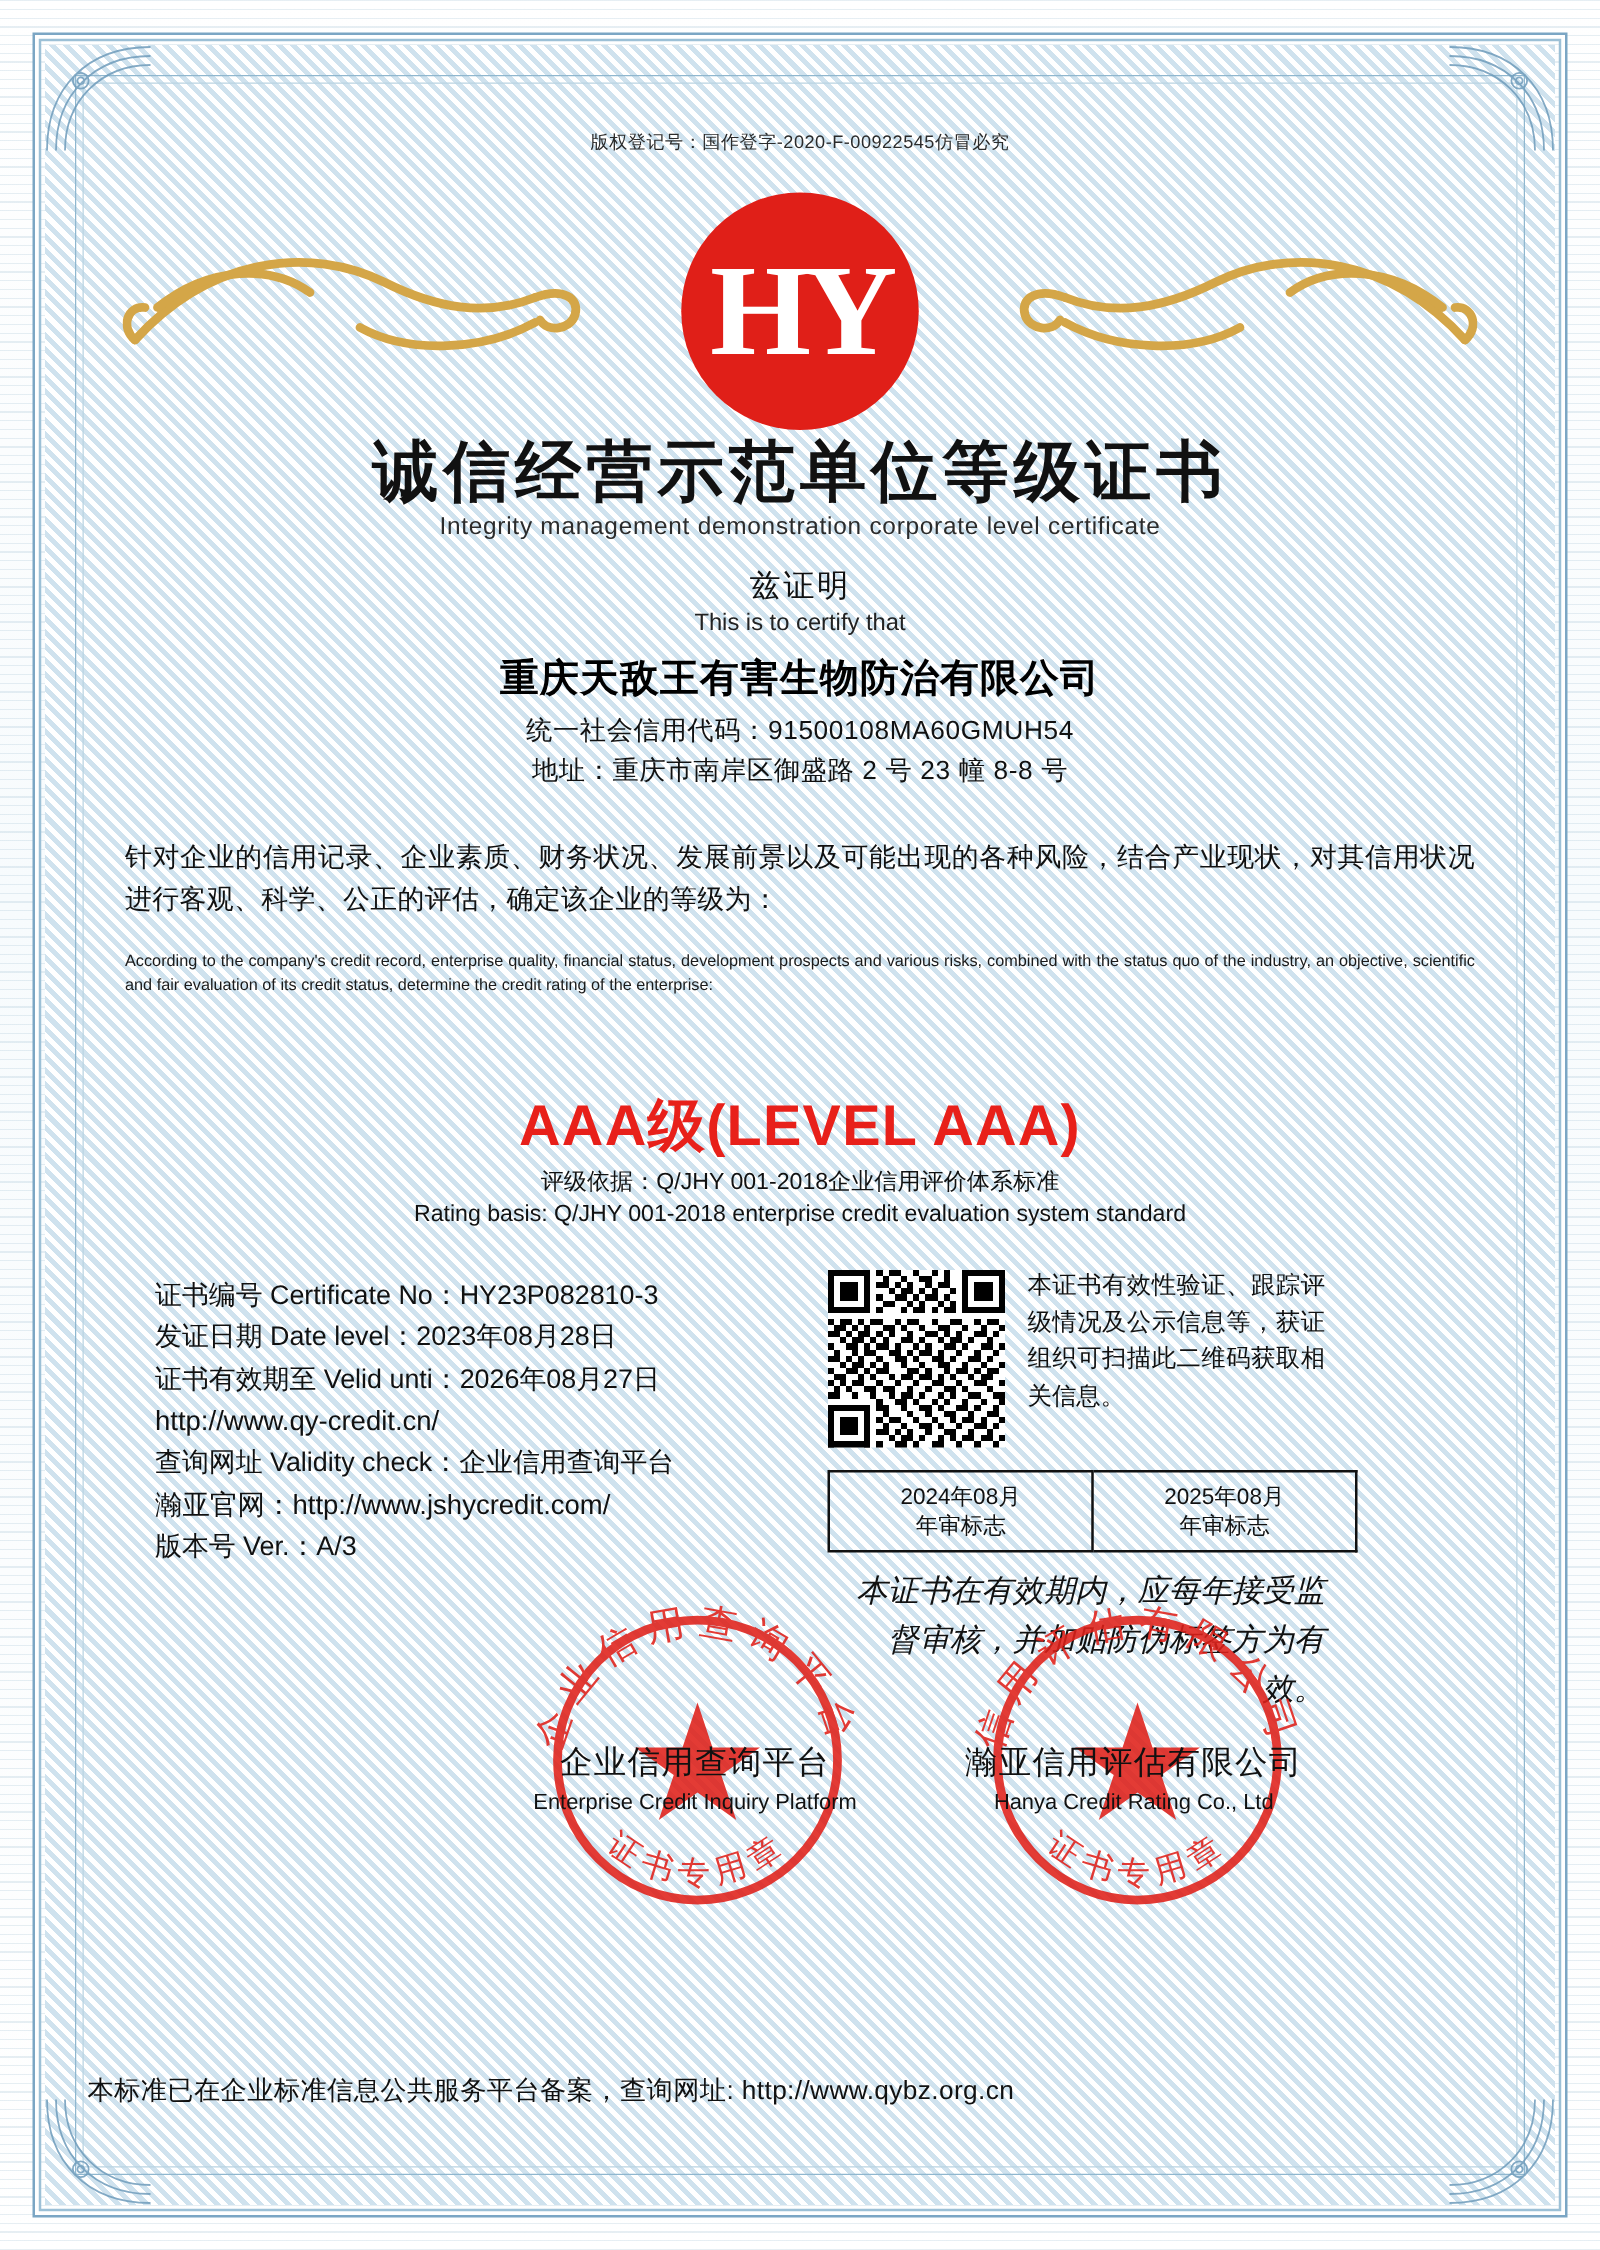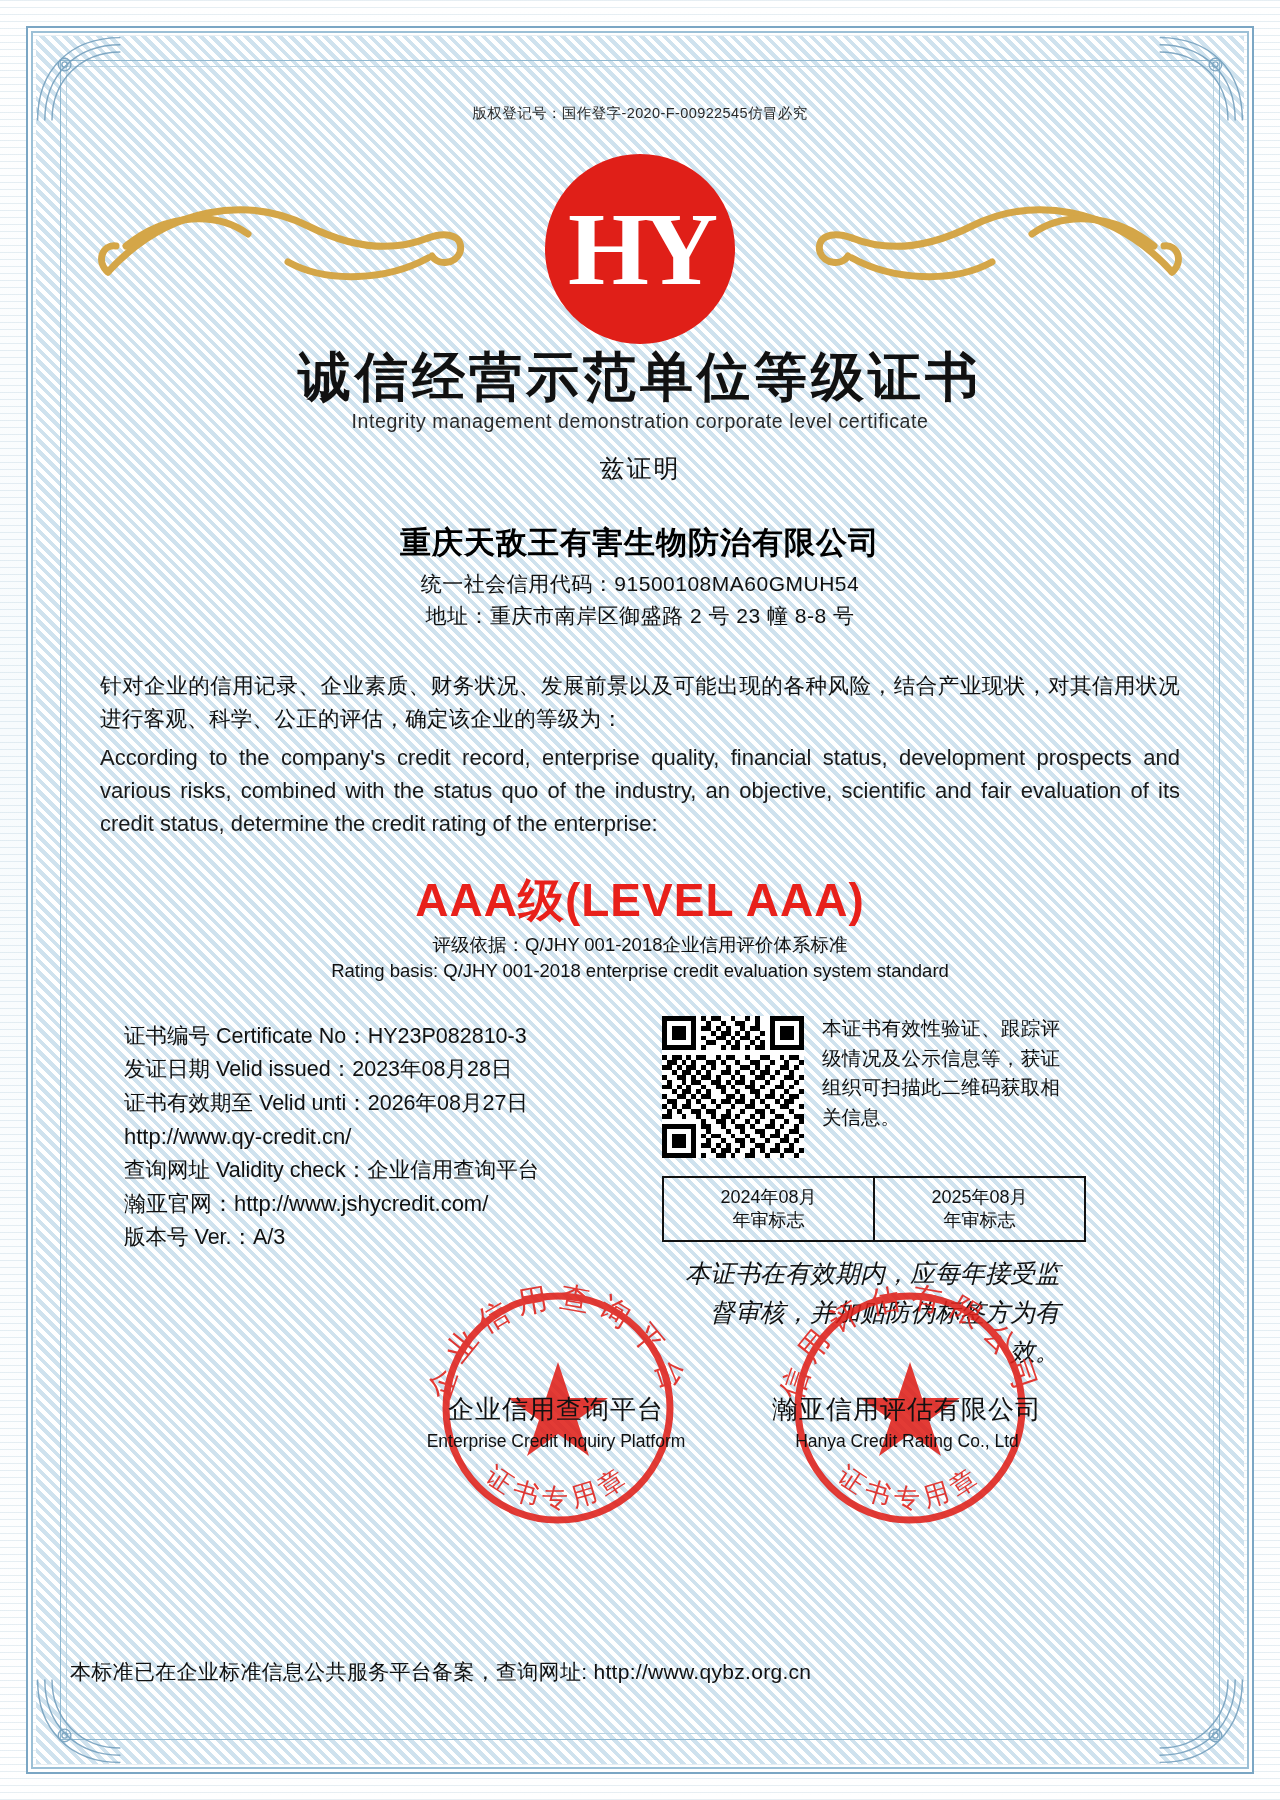--- a/index.html
+++ b/index.html
@@ -118,22 +118,22 @@
   }
 
   .para{
     position:absolute;top:600px;left:30px;right:30px;
   }
   .para-cn{
     font-size:21.5px;color:#111;line-height:1.55;letter-spacing:.3px;
     text-align:justify;
   }
   .para-en{
-    margin-top:4px;
-    font-size:22px;color:#1a1a1a;line-height:1.5;text-align:justify;
+    margin-top:22px;
+    font-size:13px;color:#1a1a1a;line-height:1.5;text-align:justify;
   }
 
   .level{
     position:absolute;top:800px;left:0;right:0;text-align:center;
     font-size:46px;font-weight:bold;color:#e8201a;letter-spacing:1px;
   }
   .basis-cn{
     position:absolute;top:862px;left:0;right:0;text-align:center;
     font-size:18.5px;color:#111;
   }
@@ -340,37 +340,38 @@
       </div>
       <div class="logo">
         <span class="logo-mark">HY</span>
       </div>
     </div>
 
     <div class="title-cn">诚信经营示范单位等级证书</div>
     <div class="title-en">Integrity management demonstration corporate level certificate</div>
 
     <div class="certify-cn">兹证明</div>
+    <div class="certify-en">This is to certify that</div>
 
     <div class="company">重庆天敌王有害生物防治有限公司</div>
     <div class="credit-code">统一社会信用代码：91500108MA60GMUH54</div>
     <div class="address">地址：重庆市南岸区御盛路 2 号 23 幢 8-8 号</div>
 
     <div class="para">
       <div class="para-cn">针对企业的信用记录、企业素质、财务状况、发展前景以及可能出现的各种风险，结合产业现状，对其信用状况进行客观、科学、公正的评估，确定该企业的等级为：</div>
       <div class="para-en">According to the company's credit record, enterprise quality, financial status, development prospects and various risks, combined with the status quo of the industry, an objective, scientific and fair evaluation of its credit status, determine the credit rating of the enterprise:</div>
     </div>
 
     <div class="level">AAA级(LEVEL AAA)</div>
     <div class="basis-cn">评级依据：Q/JHY 001-2018企业信用评价体系标准</div>
     <div class="basis-en">Rating basis: Q/JHY 001-2018 enterprise credit evaluation system standard</div>
 
     <div class="details">
       <div class="row">证书编号 Certificate No：HY23P082810-3</div>
-      <div class="row">发证日期 Velid issued：2023年08月28日</div>
+      <div class="row">发证日期 Date level：2023年08月28日</div>
       <div class="row">证书有效期至 Velid unti：2026年08月27日</div>
       <div class="row url">http://www.qy-credit.cn/</div>
       <div class="row">查询网址 Validity check：企业信用查询平台</div>
       <div class="row url">瀚亚官网：http://www.jshycredit.com/</div>
       <div class="row">版本号 Ver.：A/3</div>
     </div>
 
     <div class="qr">
       <svg width="142" height="142" viewBox="0 0 29 29" shape-rendering="crispEdges">
         <rect width="29" height="29" fill="#ffffff"></rect>

